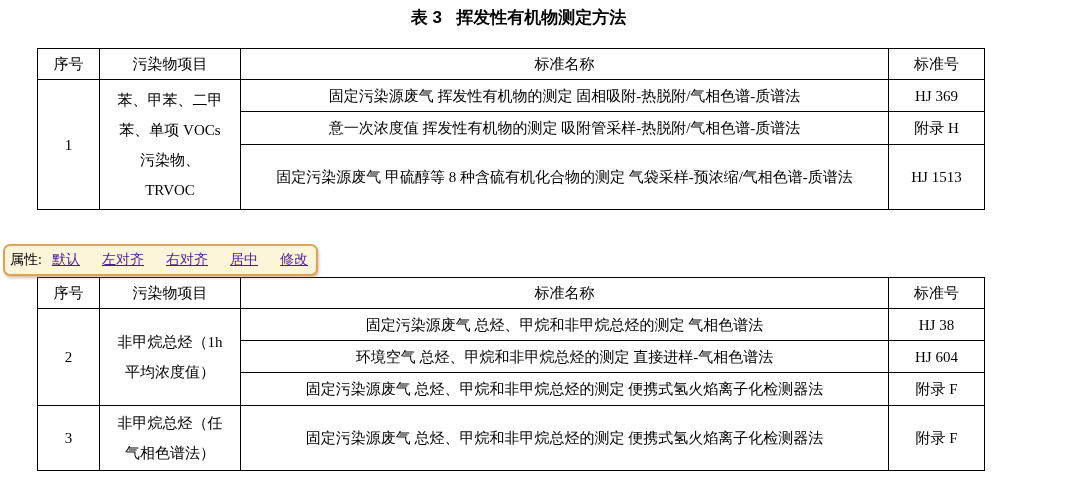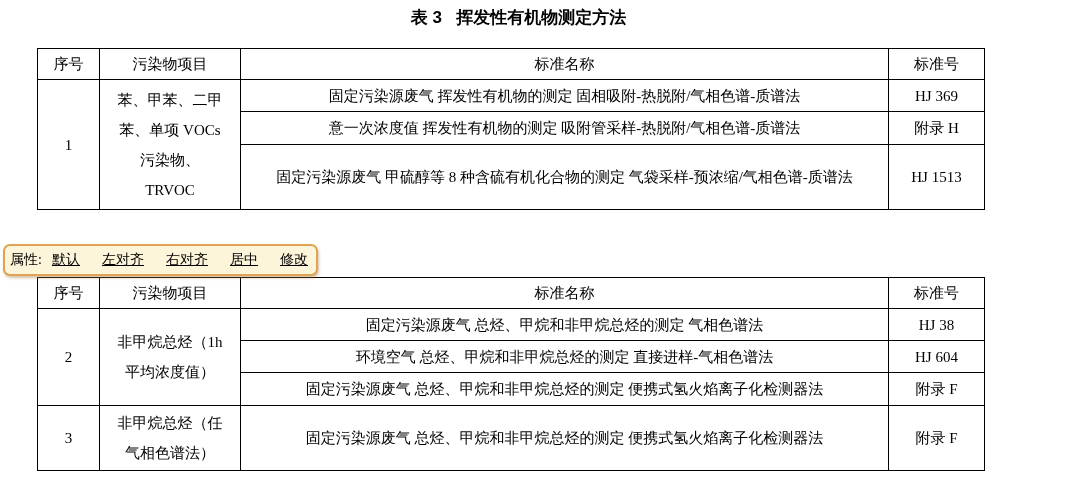--- a/index.html
+++ b/index.html
@@ -54,21 +54,21 @@
     box-shadow:1px 2px 3px rgba(160,120,60,0.45);
     padding:5px 8px;
     font-size:14px;
     display:flex;align-items:center;
     font-family:"Liberation Serif","DejaVu Serif",serif;
     z-index:5;
     justify-content:flex-end;
   }
   .popup-label{color:#000;margin-right:10px;white-space:nowrap;}
   .popup-link{
-    color:#000000;
+    color:#4c1d95;
     text-decoration:underline;
     margin-right:22px;
     cursor:pointer;
     white-space:nowrap;
   }
   .popup-link:last-child{margin-right:0;font-family:Liberation Serif, serif;}
 </style>
 </head>
 <body>
 

